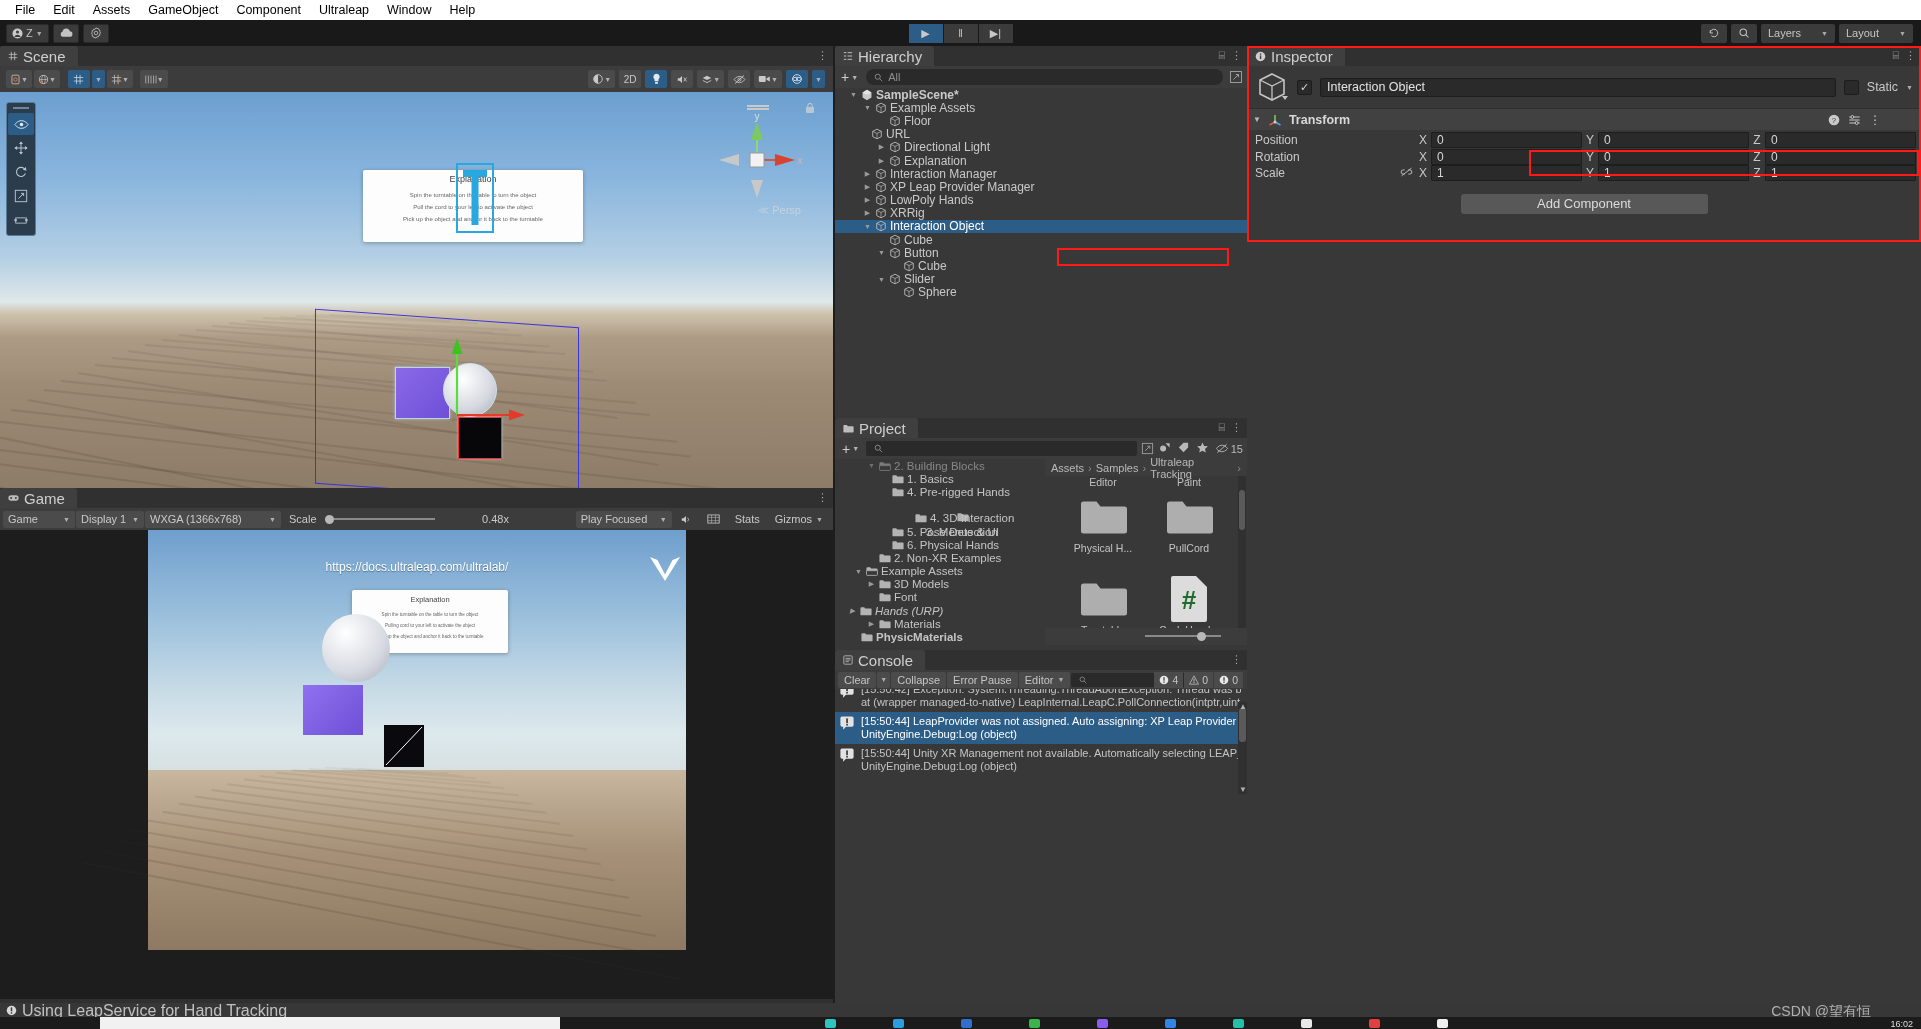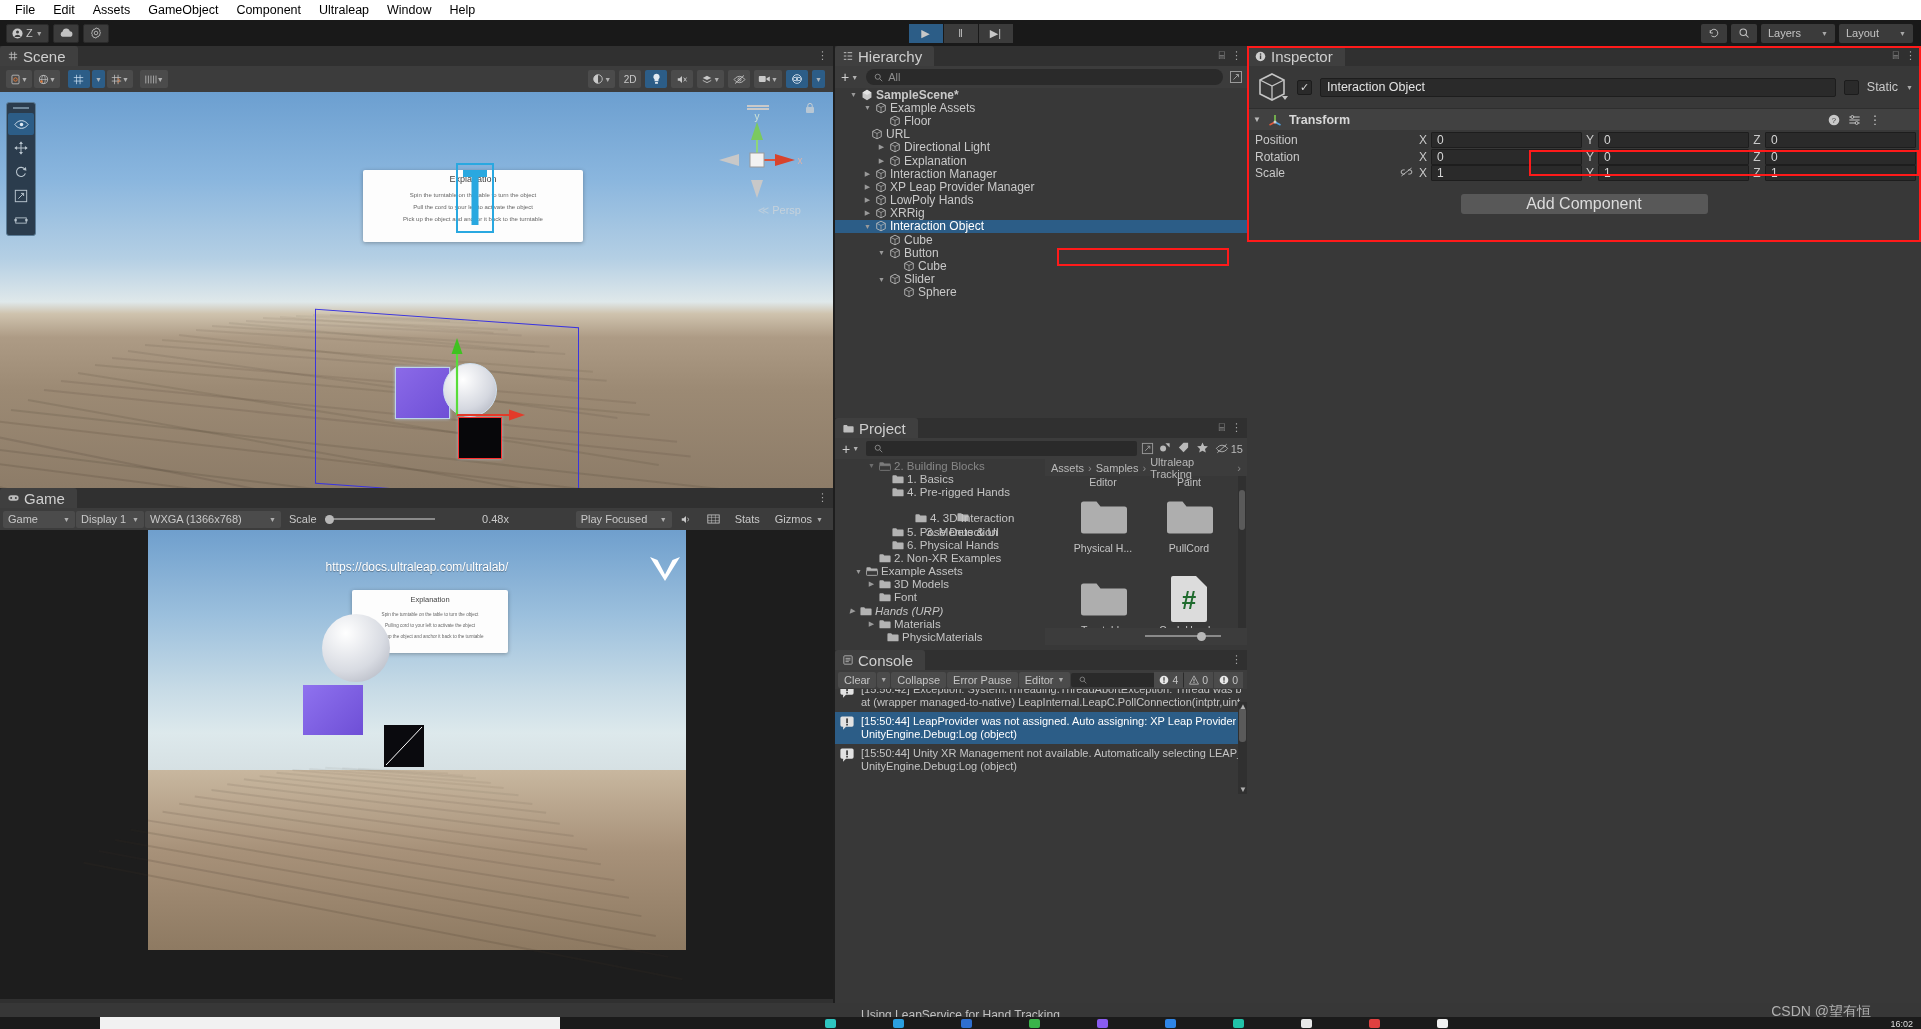--- a/index.html
+++ b/index.html
@@ -143,27 +143,27 @@
     justify-content:space-between; padding:0 6px; color:#d4d4d4; font-size:12px; }
   .comp-hdr { height:22px; background:#414141; display:flex; align-items:center; gap:6px;
     padding:0 6px; font-size:12.5px; font-weight:bold; color:#d8d8d8; position:relative;
     border-top:1px solid #2e2e2e;}
   .trow { height:16.5px; display:flex; align-items:center; font-size:12px; color:#c9c9c9; }
   .tlabel { width:150px; padding-left:8px; }
   .axis { width:16px; text-align:center; color:#c9c9c9;}
   .vfield { flex:1; height:16px; background:#2a2a2a; border:1px solid #1d1d1d; border-radius:1px;
     display:flex; align-items:center; padding:0 5px; color:#d6d6d6; font-size:12px; }
   .addcomp { margin:12px auto 0; width:247px; height:20px; background:#585858; border-radius:3px;
-    display:flex; align-items:center; justify-content:center; font-size:16px; color:#dcdcdc;}
+    display:flex; align-items:center; justify-content:center; font-size:13px; color:#dcdcdc;}
 
   .redbox { position:absolute; border:2px solid #ff1a1a; pointer-events:none; }
 
   
   .statusbar { position:absolute; left:0; bottom:11px; width:1921px; height:15px;
-    background:#373737; display:flex; align-items:center; gap:5px; padding:0 6px; font-size:12px; color:#c0c0c0;flex-direction:column;}
+    background:#373737; display:flex; align-items:center; gap:5px; padding:0 6px; font-size:16px; color:#c0c0c0;}
   .watermark { position:absolute; right:50px; bottom:8px; color:#bdbdbd; font-size:14px; opacity:.9;}
   .taskbar { position:absolute; left:0; bottom:0; width:1921px; height:12px; background:#1b1b1b;}
   .tb-icon { position:absolute; bottom:1px; width:11px; height:9px; border-radius:2px; }
   .clock { position:absolute; right:8px; bottom:0; font-size:9px; color:#ddd; }
   .win-strip { position:absolute; left:100px; bottom:0; width:460px; height:12px; background:#f1f1f1; }
 </style>
 </head>
 <body>
 
 <div class="app">
@@ -881,21 +881,21 @@
             </svg>
             <span>Hands (URP)</span>
           </div>
           <div class="prow" style="padding-left: 32px;">
             <span class="tri">▶</span>
             <svg class="foldericon" viewBox="0 0 14 11">
               <path d="M0.5 2.2a1 1 0 0 1 1-1h3.4l1.2 1.4h6.4a1 1 0 0 1 1 1v5.9a1 1 0 0 1-1 1h-11a1 1 0 0 1-1-1z" fill="#b3b3b3"></path>
             </svg>
             <span>Materials</span>
           </div>
-          <div class="prow" style="padding-left: 40px;">
+          <div class="prow" style="padding-left: 14px; font-weight: bold;">
             <span class="tri"></span>
             <svg class="foldericon" viewBox="0 0 14 11">
               <path d="M0.5 2.2a1 1 0 0 1 1-1h3.4l1.2 1.4h6.4a1 1 0 0 1 1 1v5.9a1 1 0 0 1-1 1h-11a1 1 0 0 1-1-1z" fill="#b3b3b3"></path>
             </svg>
             <span>PhysicMaterials</span>
           </div>
           <div class="prow" style="padding-left: 32px;">
             <span>Prefabs</span>
           </div>
         </div>

